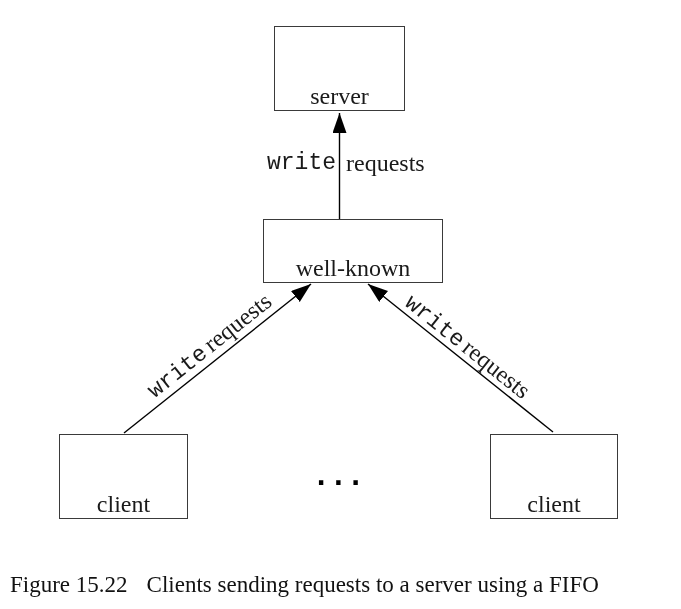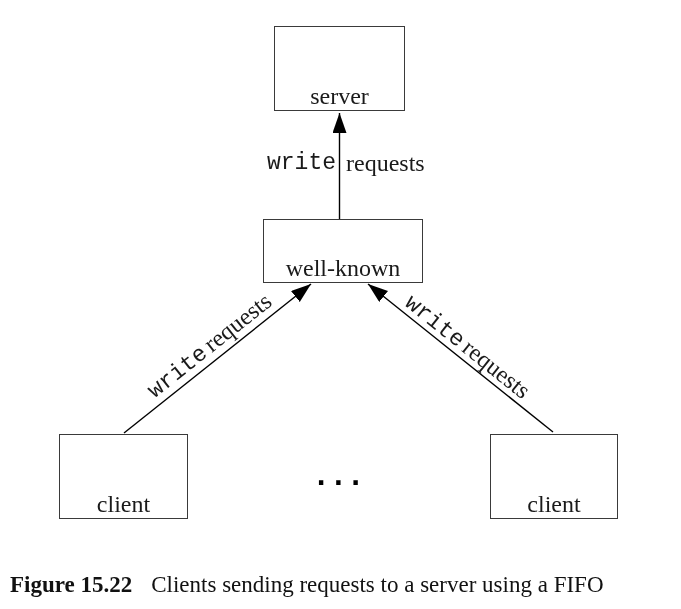--- a/index.html
+++ b/index.html
@@ -22,21 +22,21 @@
     box-sizing: border-box;
     border: 1.5px solid #3a3a3a;
     background: #ffffff;
     display: flex;
     align-items: flex-end;
     justify-content: center;
     font-size: 24px;
     text-align: center;
   }
   .server-box  { left: 274px; top: 26px;  width: 131px; height: 85px; }
-  .fifo-box    { left: 263px; top: 219px; width: 160px; height: 64px; line-height: 28px; }
+  .fifo-box    { left: 263px; top: 219px; width: 180px; height: 64px; line-height: 28px; }
   .client-left-box  { left: 59px;  top: 434px; width: 129px; height: 85px; }
   .client-right-box { left: 490px; top: 434px; width: 128px; height: 85px; }
   .fifo-box .stack { display: block; }
 
   .mono { font-family: "Liberation Mono", monospace; font-size: 23px; }
   .word { font-size: 24px; }
 
   .read-mono {
     position: absolute;
     right: 345px;   
@@ -74,21 +74,21 @@
     color: #000000;
   }
 
   .caption {
     position: absolute;
     left: 10px; top: 572px;
     font-size: 23px;
     white-space: nowrap;
     color: #111111;
   }
-  .caption .fig-num { font-weight: bold; }
+  .caption .fig-num { font-weight: normal; }
   .caption .fig-text { margin-left: 19px; }
 </style>
 </head>
 <body>
 
 <div class="canvas">
 
   <svg class="arrow-layer" width="681" height="609" viewBox="0 0 681 609" xmlns="http://www.w3.org/2000/svg">
     <defs>
       <marker id="ah" markerUnits="userSpaceOnUse" markerWidth="22" markerHeight="16" refX="20" refY="7" orient="auto">

